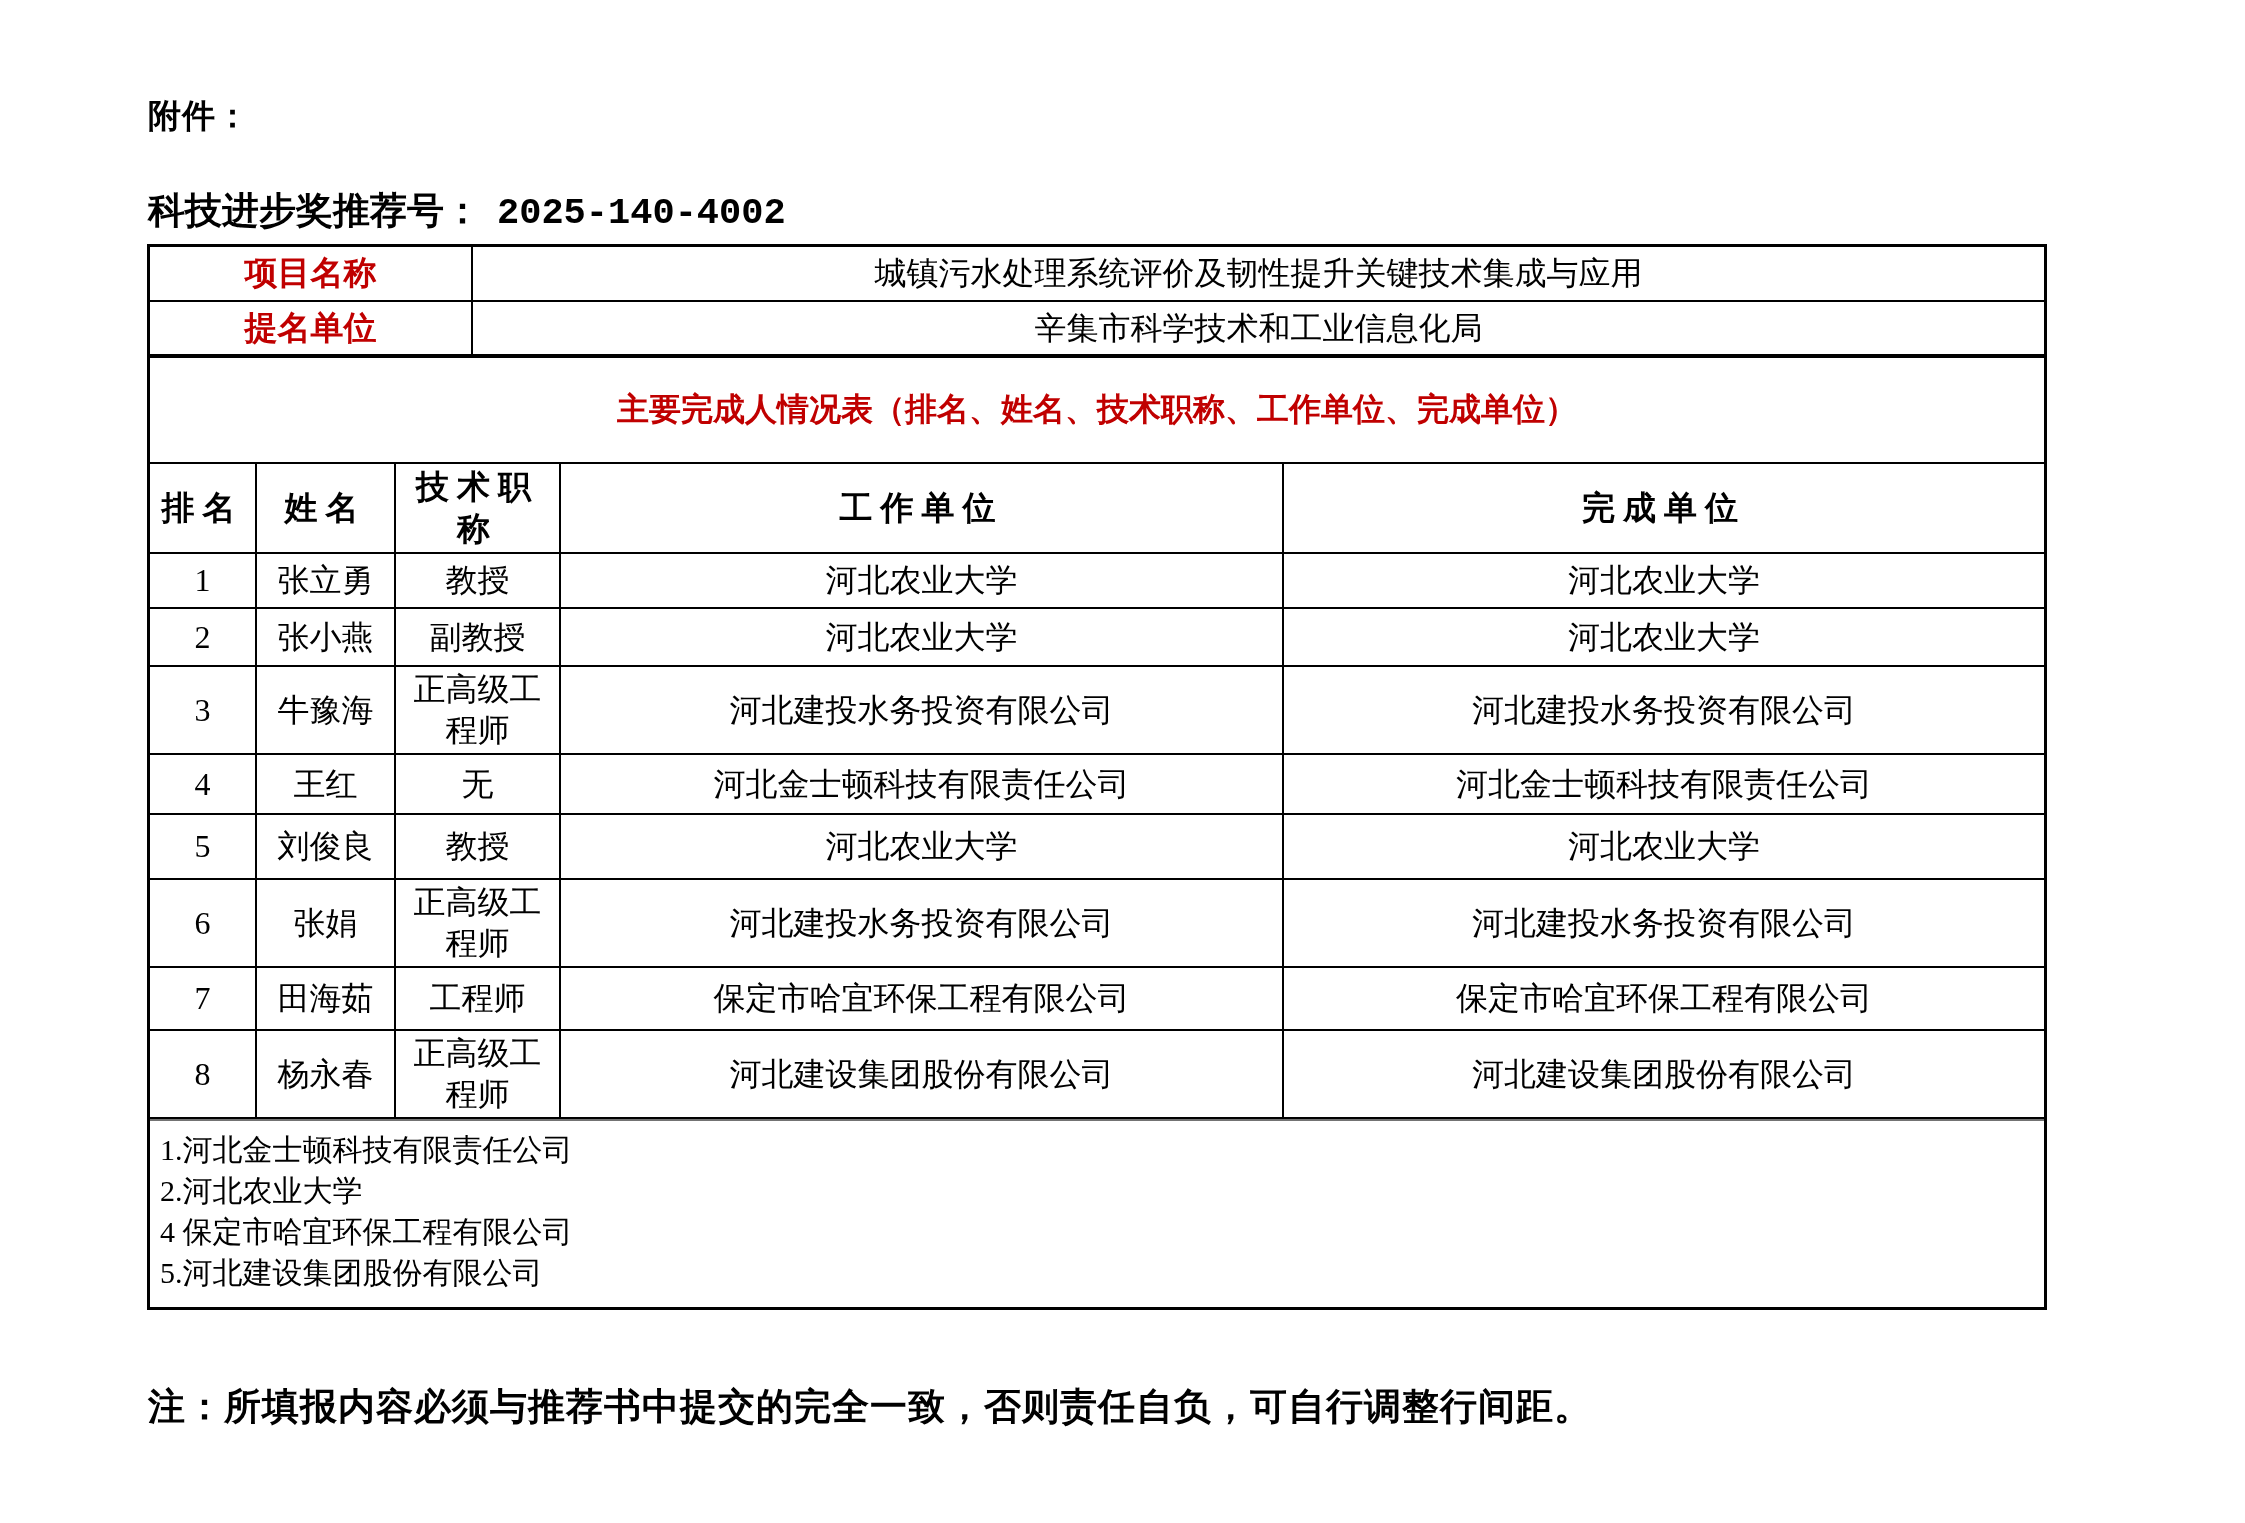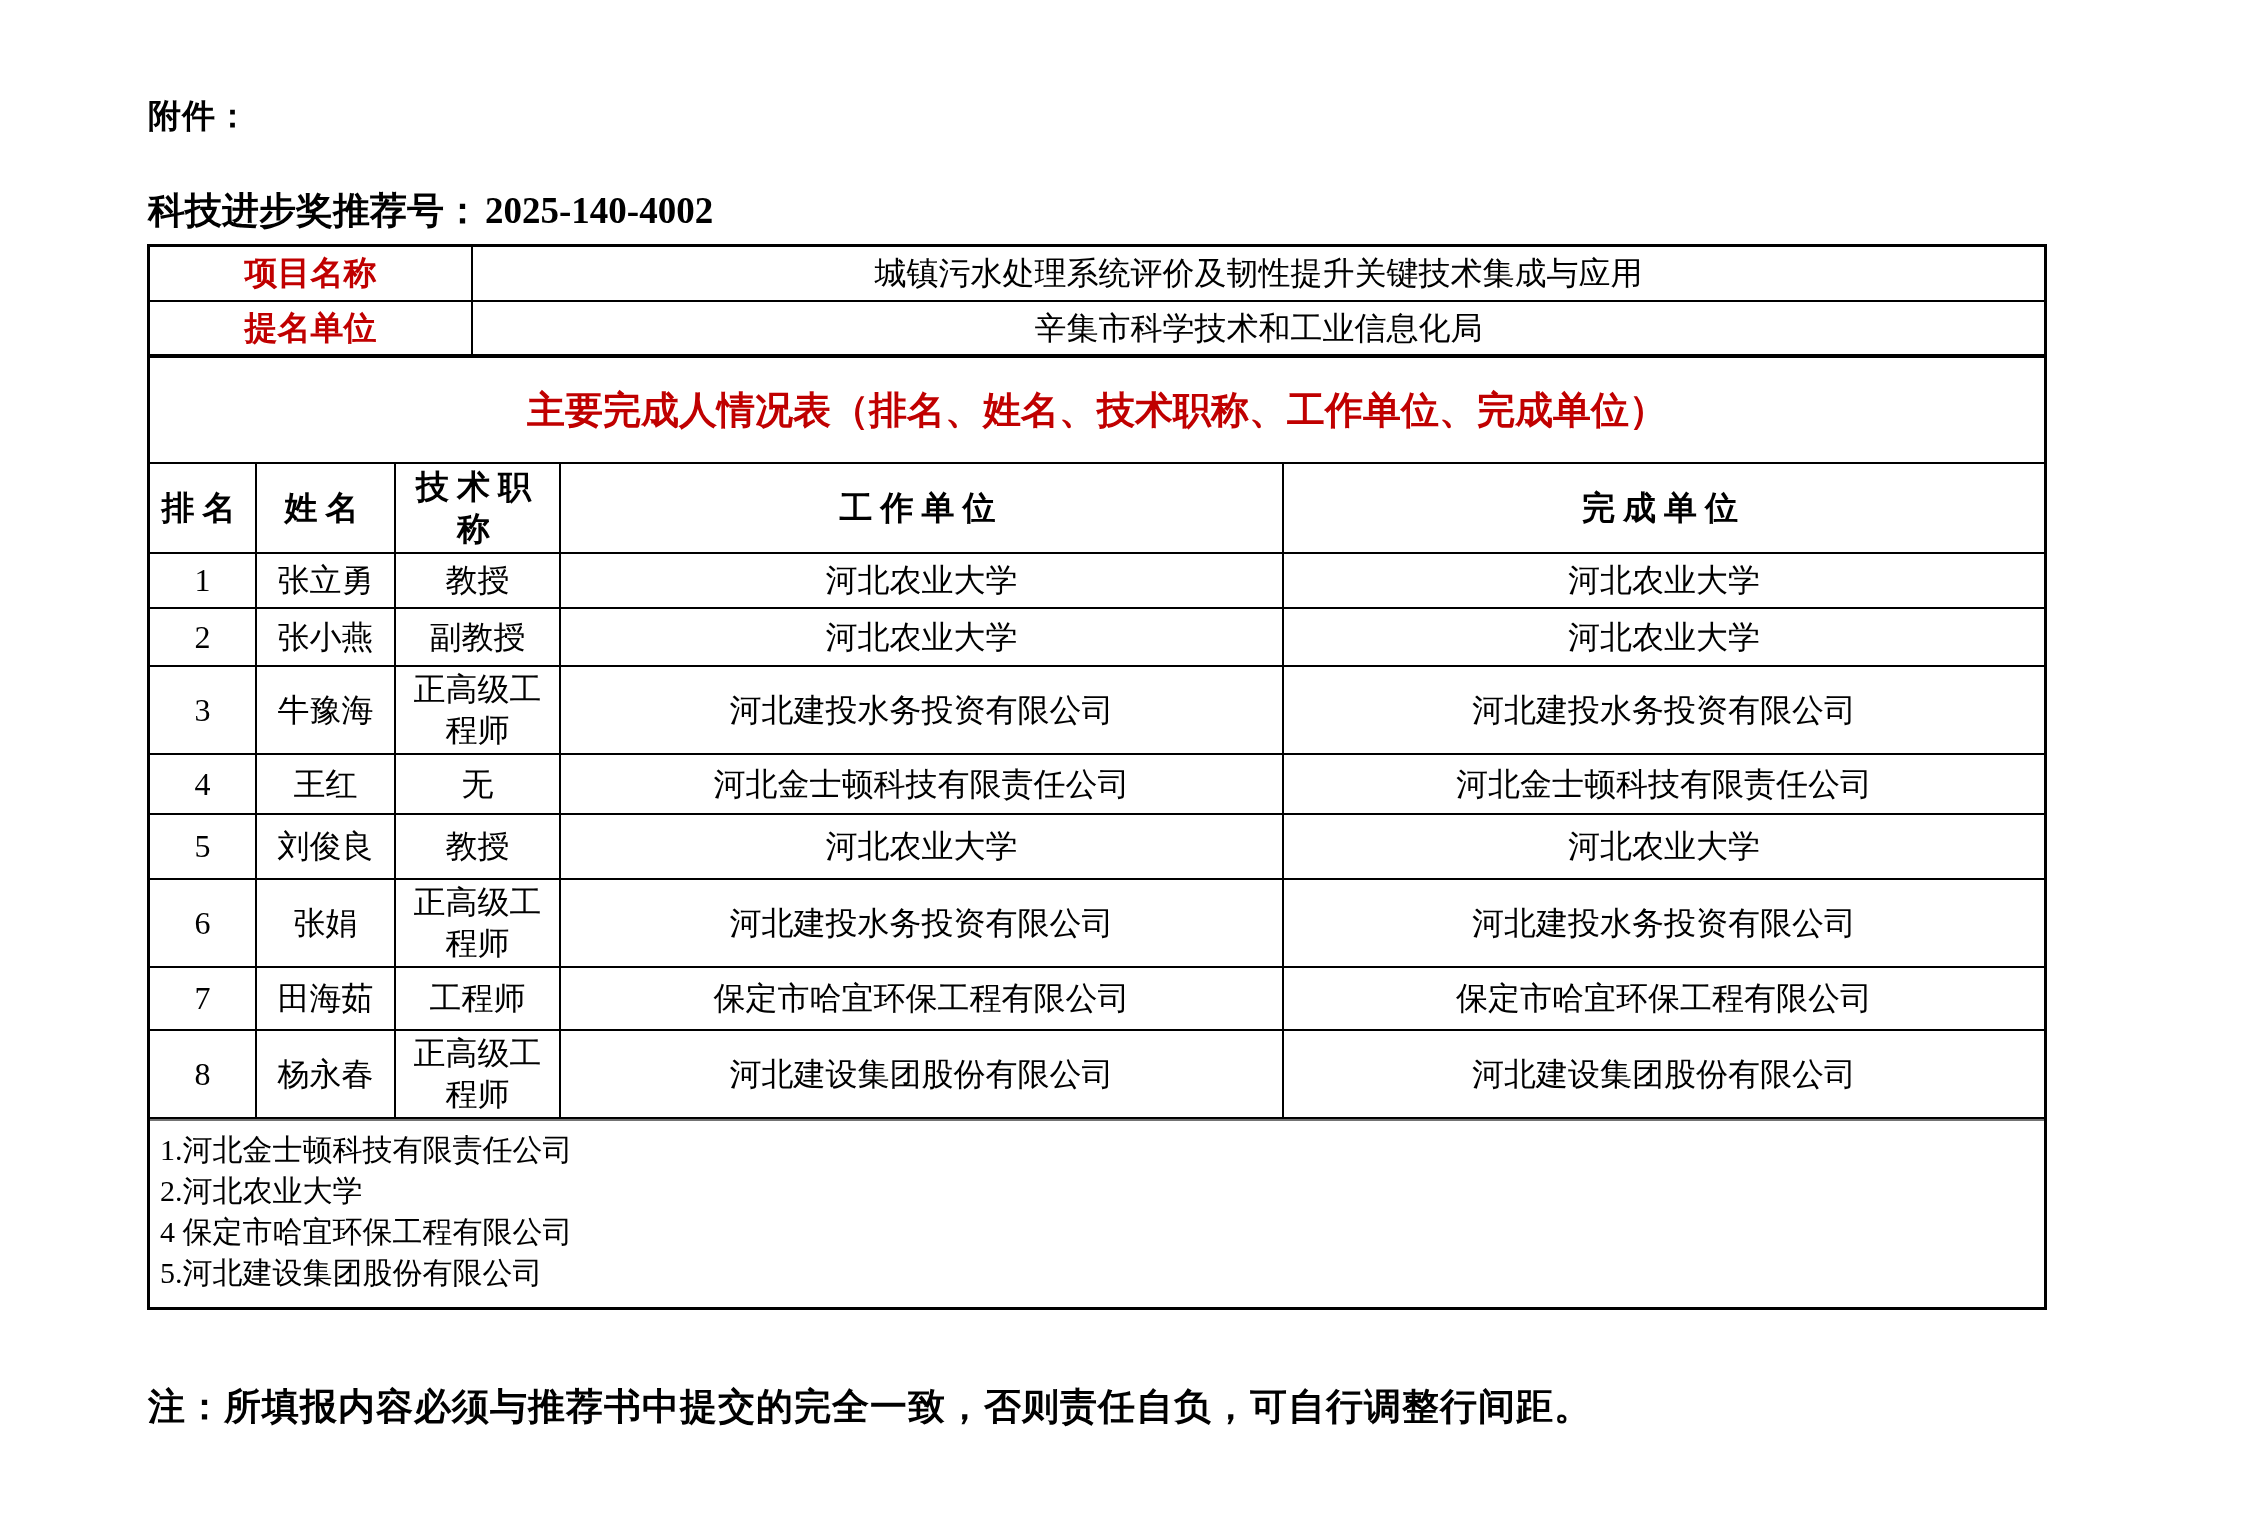--- a/index.html
+++ b/index.html
@@ -13,39 +13,39 @@
   }
   .attachment{
     position:absolute;left:148px;top:94px;
     font-family:"Liberation Sans","DejaVu Sans",sans-serif;
     font-weight:bold;font-size:33px;letter-spacing:1px;
   }
   .rec-line{
     position:absolute;left:148px;top:186px;
     font-size:37px;font-weight:bold;
   }
-  .rec-line .rec-num{font-family:Liberation Serif, serif;margin-left:4px;}
+  .rec-line .rec-num{font-family:Liberation Mono, monospace;margin-left:16px;}
   .award-table{
     position:absolute;left:147px;top:244px;width:1900px;
     border:3px solid #000;box-sizing:border-box;
     background:#fff;
   }
   table{border-collapse:collapse;table-layout:fixed;width:100%;}
   td,th{border:2px solid #000;box-sizing:border-box;padding:2px 8px;
         text-align:center;vertical-align:middle;font-size:32px;line-height:1.28;}
   
   table tr td:first-child, table tr th:first-child{border-left:none;}
   table tr td:last-child, table tr th:last-child{border-right:none;}
   .info-table tr:first-child td{border-top:none;}
   .info-table td{height:54px;}
   .info-table .lbl{color:var(--red);font-weight:bold;font-size:33px;margin-top:10px;}
   .section-title{
     border-top:2px solid #000;
     display:flex;align-items:center;justify-content:center;
-    color:var(--red);font-weight:bold;font-size:38px;
+    color:var(--red);font-weight:bold;font-size:32px;
   }
   .st-1{height:104px;}
   .st-2{height:62px;font-size:33px;}
   .people-table{border-top:2px solid #000;}
   .people-table thead th{height:78px;font-size:33px;font-weight:bold;letter-spacing:8px;border-top:none;}
   .people-table tbody tr:nth-child(1) td{height:55px;}
   .people-table tbody tr:nth-child(2) td{height:58px;}
   .people-table tbody tr:nth-child(3) td{height:87px;}
   .people-table tbody tr:nth-child(4) td{height:60px;}
   .people-table tbody tr:nth-child(5) td{height:65px;}

